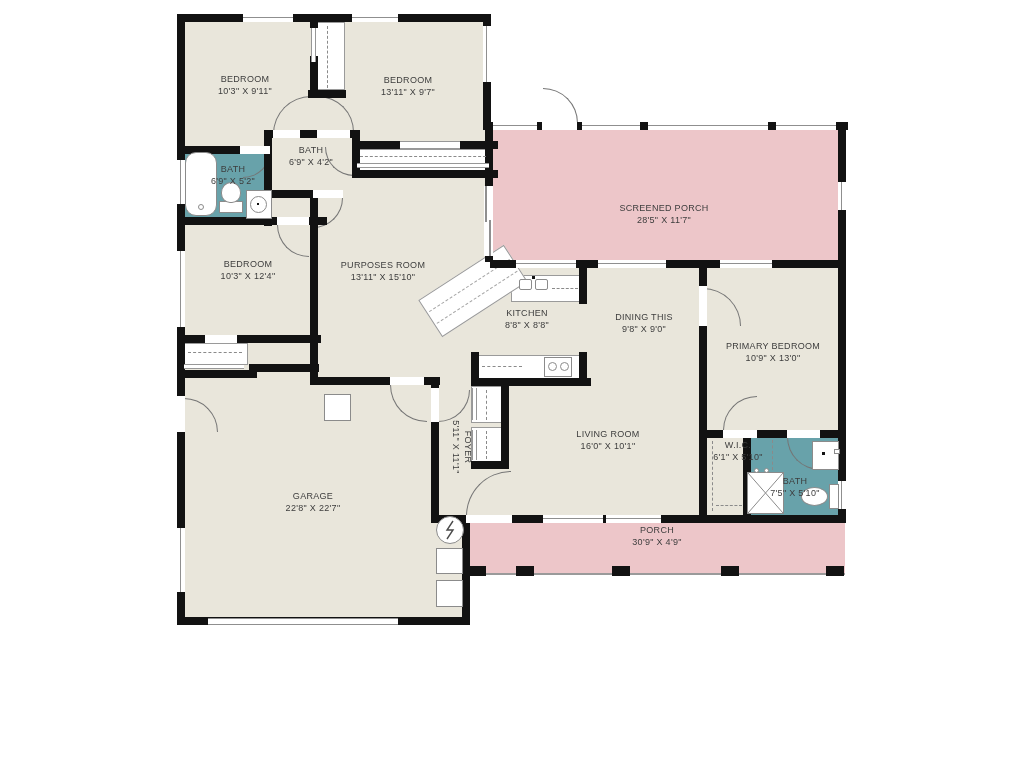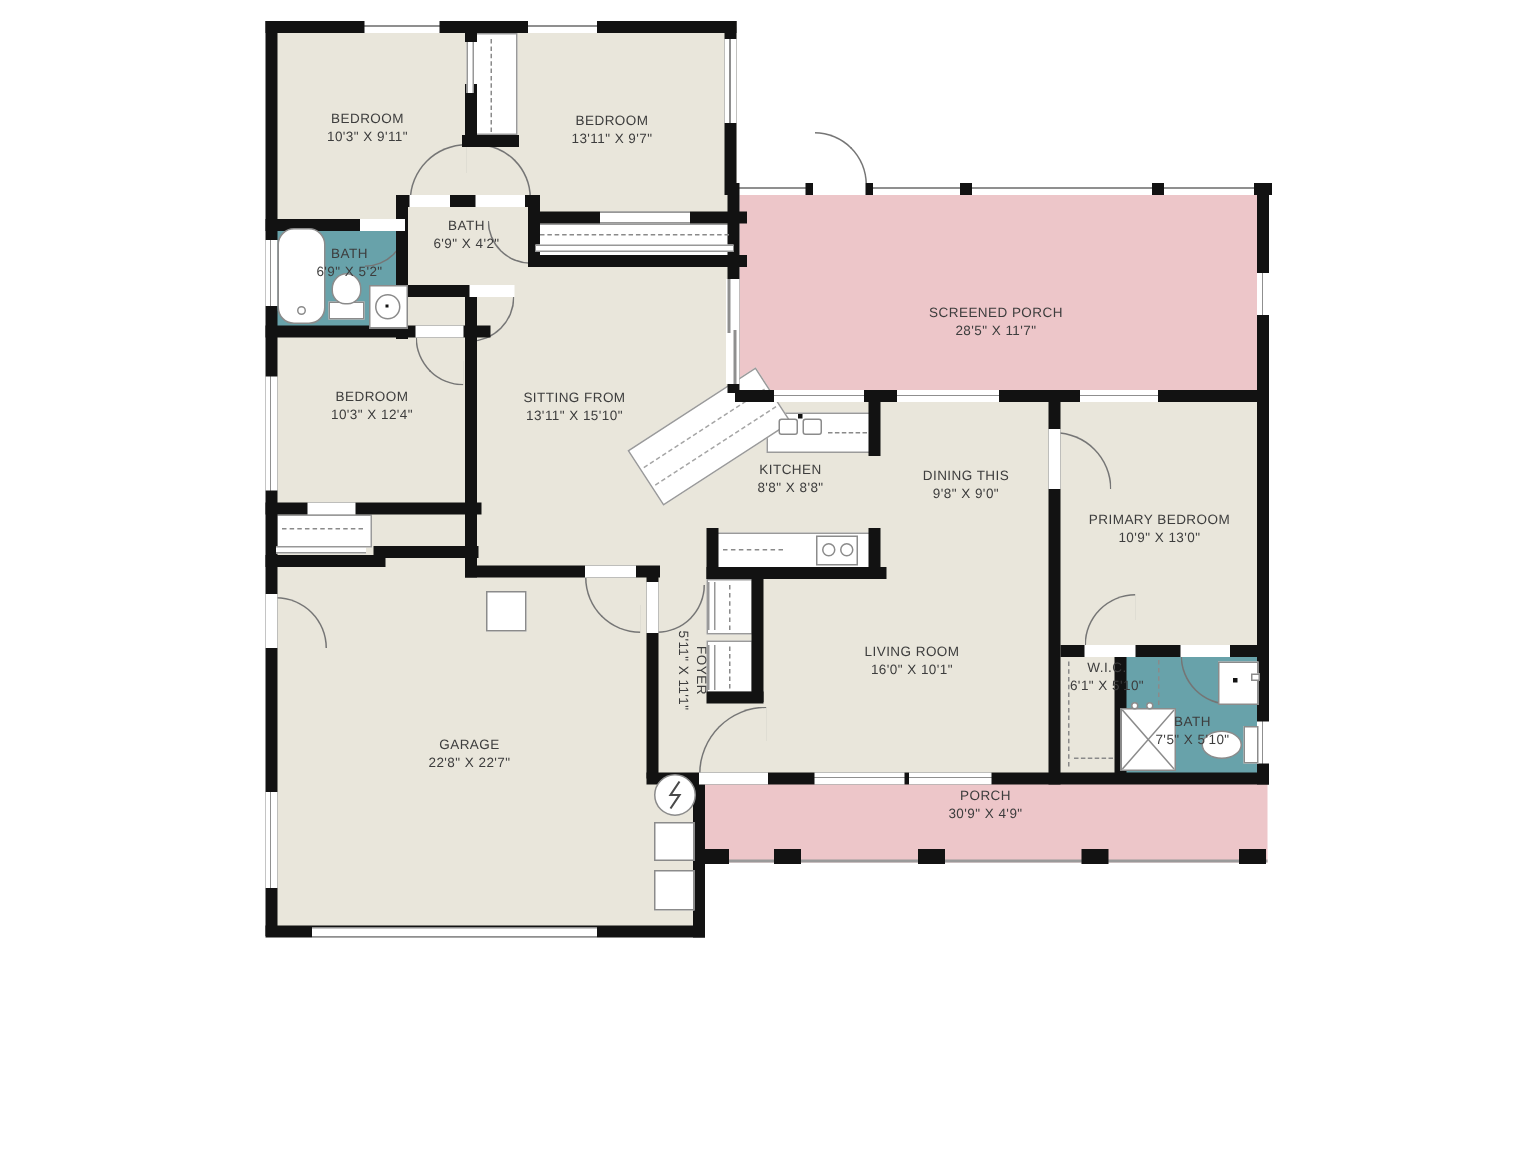--- a/index.html
+++ b/index.html
@@ -64,21 +64,21 @@
     </div>
     <div class="lbl" style="left:664px;top:215px">
       <div>SCREENED PORCH</div>
       <div>28'5" X 11'7"</div>
     </div>
     <div class="lbl" style="left:248px;top:271px">
       <div>BEDROOM</div>
       <div>10'3" X 12'4"</div>
     </div>
     <div class="lbl" style="left:383px;top:272px">
-      <div>SITTING FROM</div>
+      <div>PURPOSES ROOM</div>
       <div>13'11" X 15'10"</div>
     </div>
     <div class="lbl" style="left:527px;top:320px">
       <div>KITCHEN</div>
       <div>8'8" X 8'8"</div>
     </div>
     <div class="lbl" style="left:644px;top:324px">
       <div>DINING THIS</div>
       <div>9'8" X 9'0"</div>
     </div>

